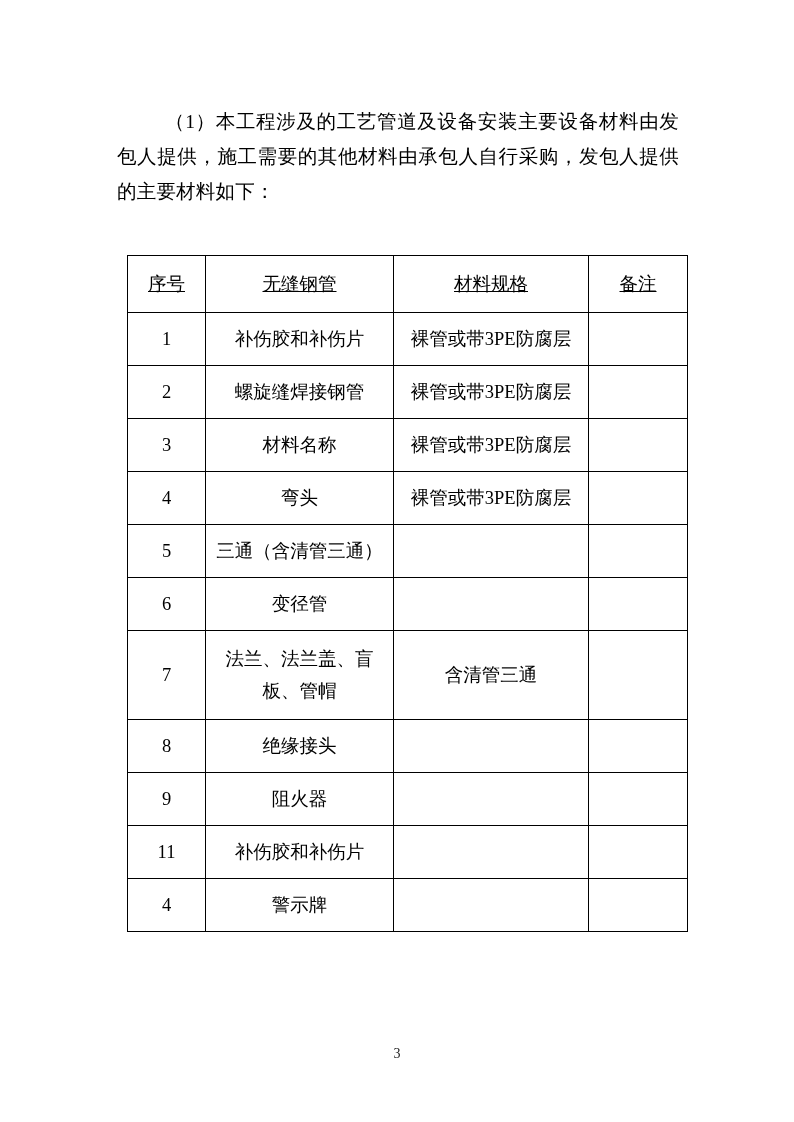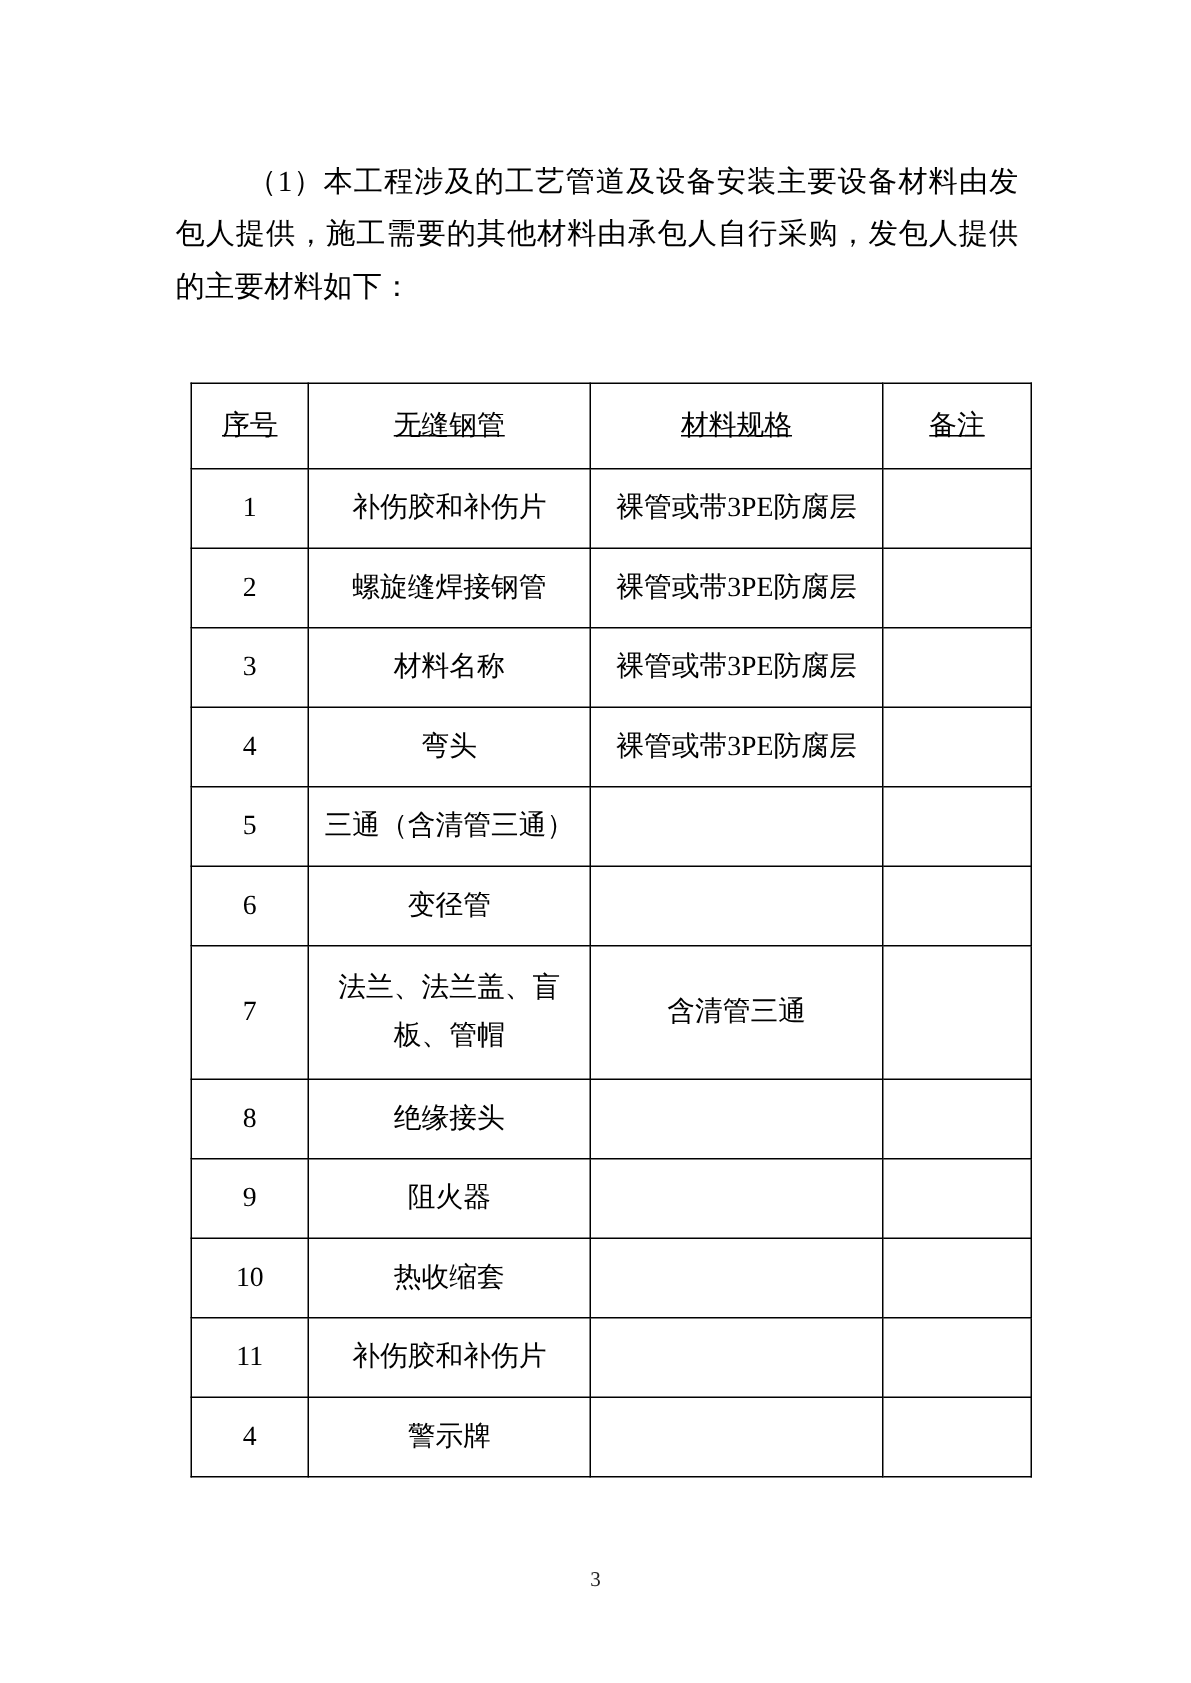--- a/index.html
+++ b/index.html
@@ -161,26 +161,20 @@
           <td class="c-remark"></td>
         </tr>
 
         <tr class="r-std">
           <td class="c-no">9</td>
           <td class="c-name">阻火器</td>
           <td class="c-spec"></td>
           <td class="c-remark"></td>
         </tr>
 
-        <tr class="r-std">
-          <td class="c-no">10</td>
-          <td class="c-name">热收缩套</td>
-          <td class="c-spec"></td>
-          <td class="c-remark"></td>
-        </tr>
 
         <tr class="r-std">
           <td class="c-no">11</td>
           <td class="c-name">补伤胶和补伤片</td>
           <td class="c-spec"></td>
           <td class="c-remark"></td>
         </tr>
 
         <tr class="r-std">
           <td class="c-no">4</td>

